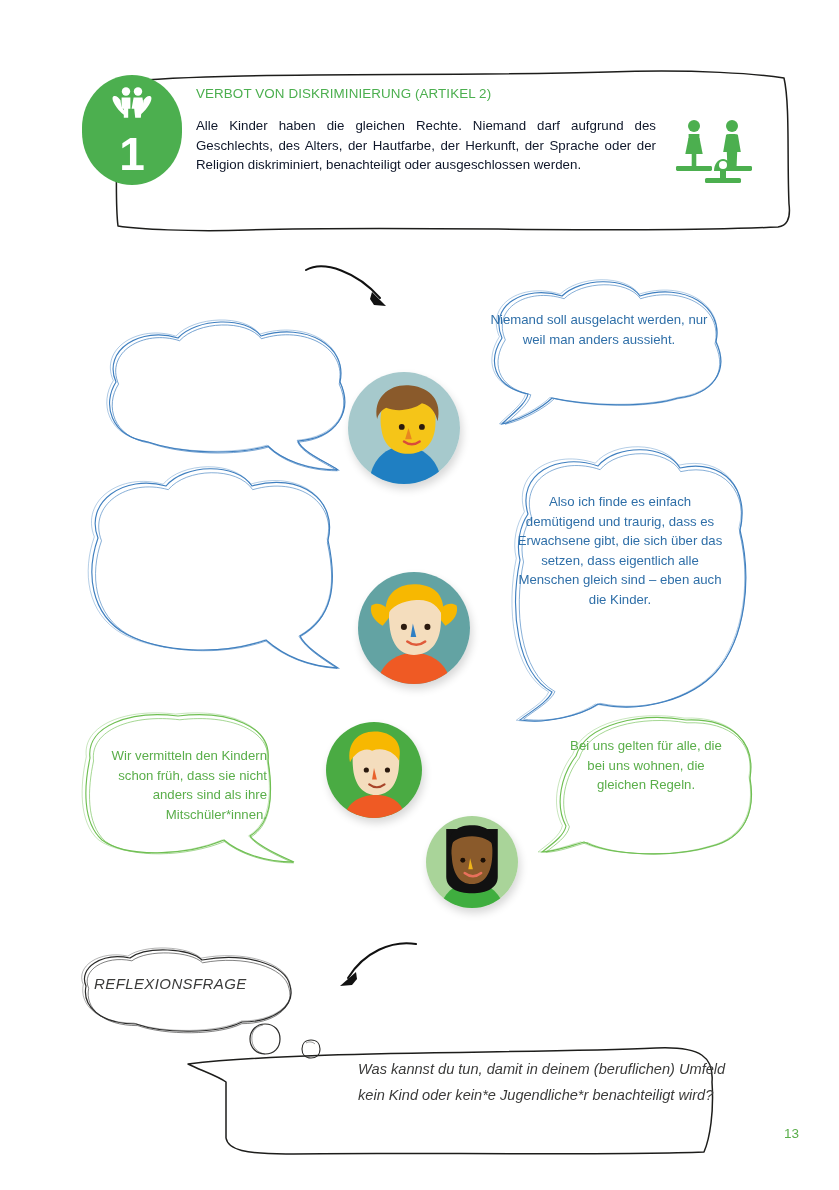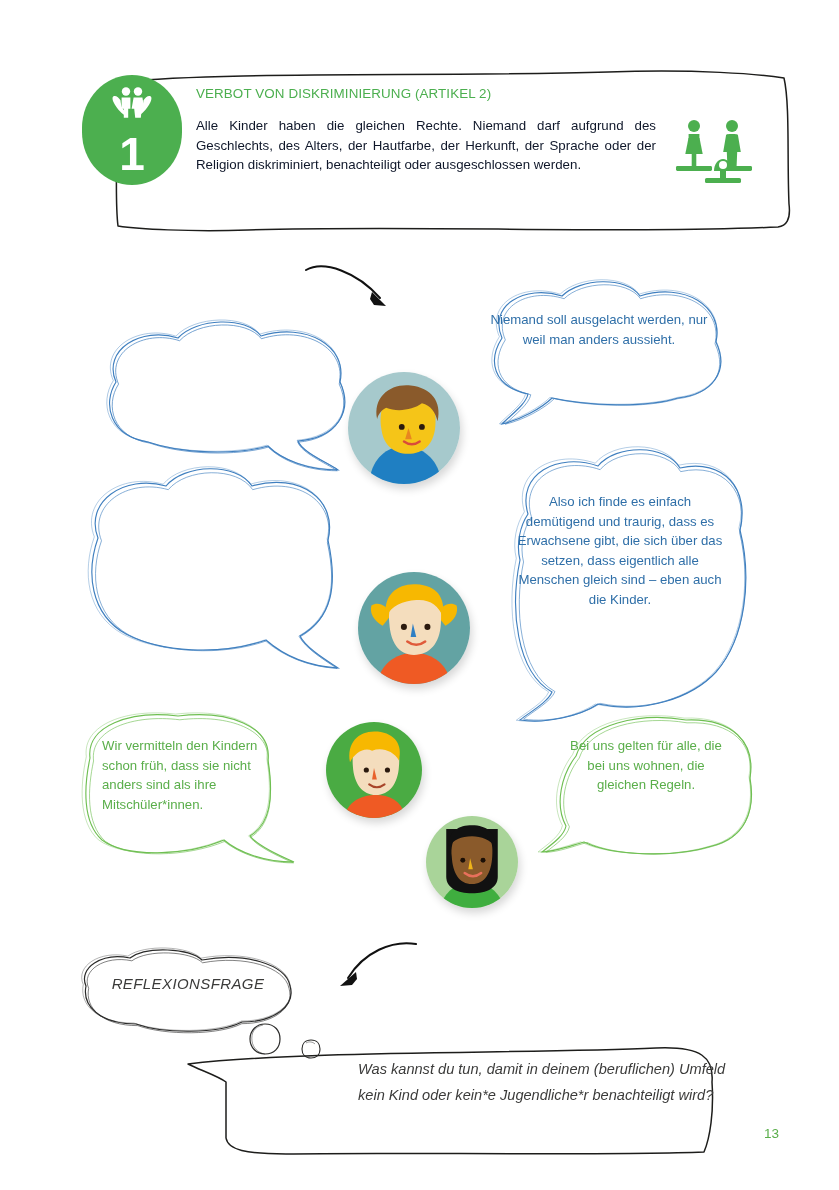--- a/index.html
+++ b/index.html
@@ -57,53 +57,53 @@
   #b-lach{left:468px;top:282px;width:262px;height:145px;}
   #b-lach .txt{left:22px;top:28px;width:218px;}
 
   #b-erw{left:70px;top:468px;width:286px;height:220px;}
   #b-erw .txt{left:28px;top:40px;width:230px;}
 
   #b-also{left:494px;top:448px;width:252px;height:282px;}
   #b-also .txt{left:20px;top:44px;width:212px;}
 
   #b-wir{left:68px;top:706px;width:230px;height:180px;}
-  #b-wir .txt{left:34px;top:30px;width:165px;text-align:left;}
+  #b-wir .txt{left:34px;top:40px;width:165px;text-align:right;}
 
   #b-bei{left:536px;top:712px;width:222px;height:158px;}
   #b-bei .txt{left:30px;top:24px;width:160px;}
 
   
   .avatar{position:absolute;border-radius:50%;overflow:hidden;z-index:5;
     box-shadow:2px 5px 9px rgba(0,0,0,.16);}
   #av1{left:348px;top:372px;width:112px;height:112px;}
   #av2{left:358px;top:572px;width:112px;height:112px;}
   #av3{left:326px;top:722px;width:96px;height:96px;}
   #av4{left:426px;top:816px;width:92px;height:92px;}
 
   
   #thought{left:68px;top:948px;width:240px;height:78px;}
   #thought .txt{
     left:26px;top:26px;width:188px;color:#3b3b3a;font-style:italic;
-    font-size:15px;letter-spacing:.4px;text-align:center;
+    font-size:15px;letter-spacing:.4px;text-align:left;
   }
   .tbub{position:absolute;z-index:3;}
   #tb1{left:248px;top:1022px;}
   #tb2{left:300px;top:1038px;}
   #q-box{position:absolute;left:186px;top:1042px;width:530px;height:112px;}
   #q-box svg{position:absolute;left:0;top:0;overflow:visible;}
   #q-text{
     position:absolute;left:172px;top:14px;width:370px;z-index:2;
     color:#3b3b3a;font-style:italic;font-size:14.6px;line-height:26px;
   }
   .arrow{position:absolute;z-index:6;}
   #arrow1{left:302px;top:258px;}
   #arrow2{left:330px;top:938px;}
   .page-num{
-    position:absolute;right:60px;top:1126px;color:#5aae4a;
+    position:absolute;right:40px;top:1126px;color:#5aae4a;
     font-size:13.5px;
   }
 </style>
 </head>
 <body>
 
 <div class="page">
 
   <div class="header-card">
     <svg width="700" height="175" viewBox="0 0 700 175" fill="none">

